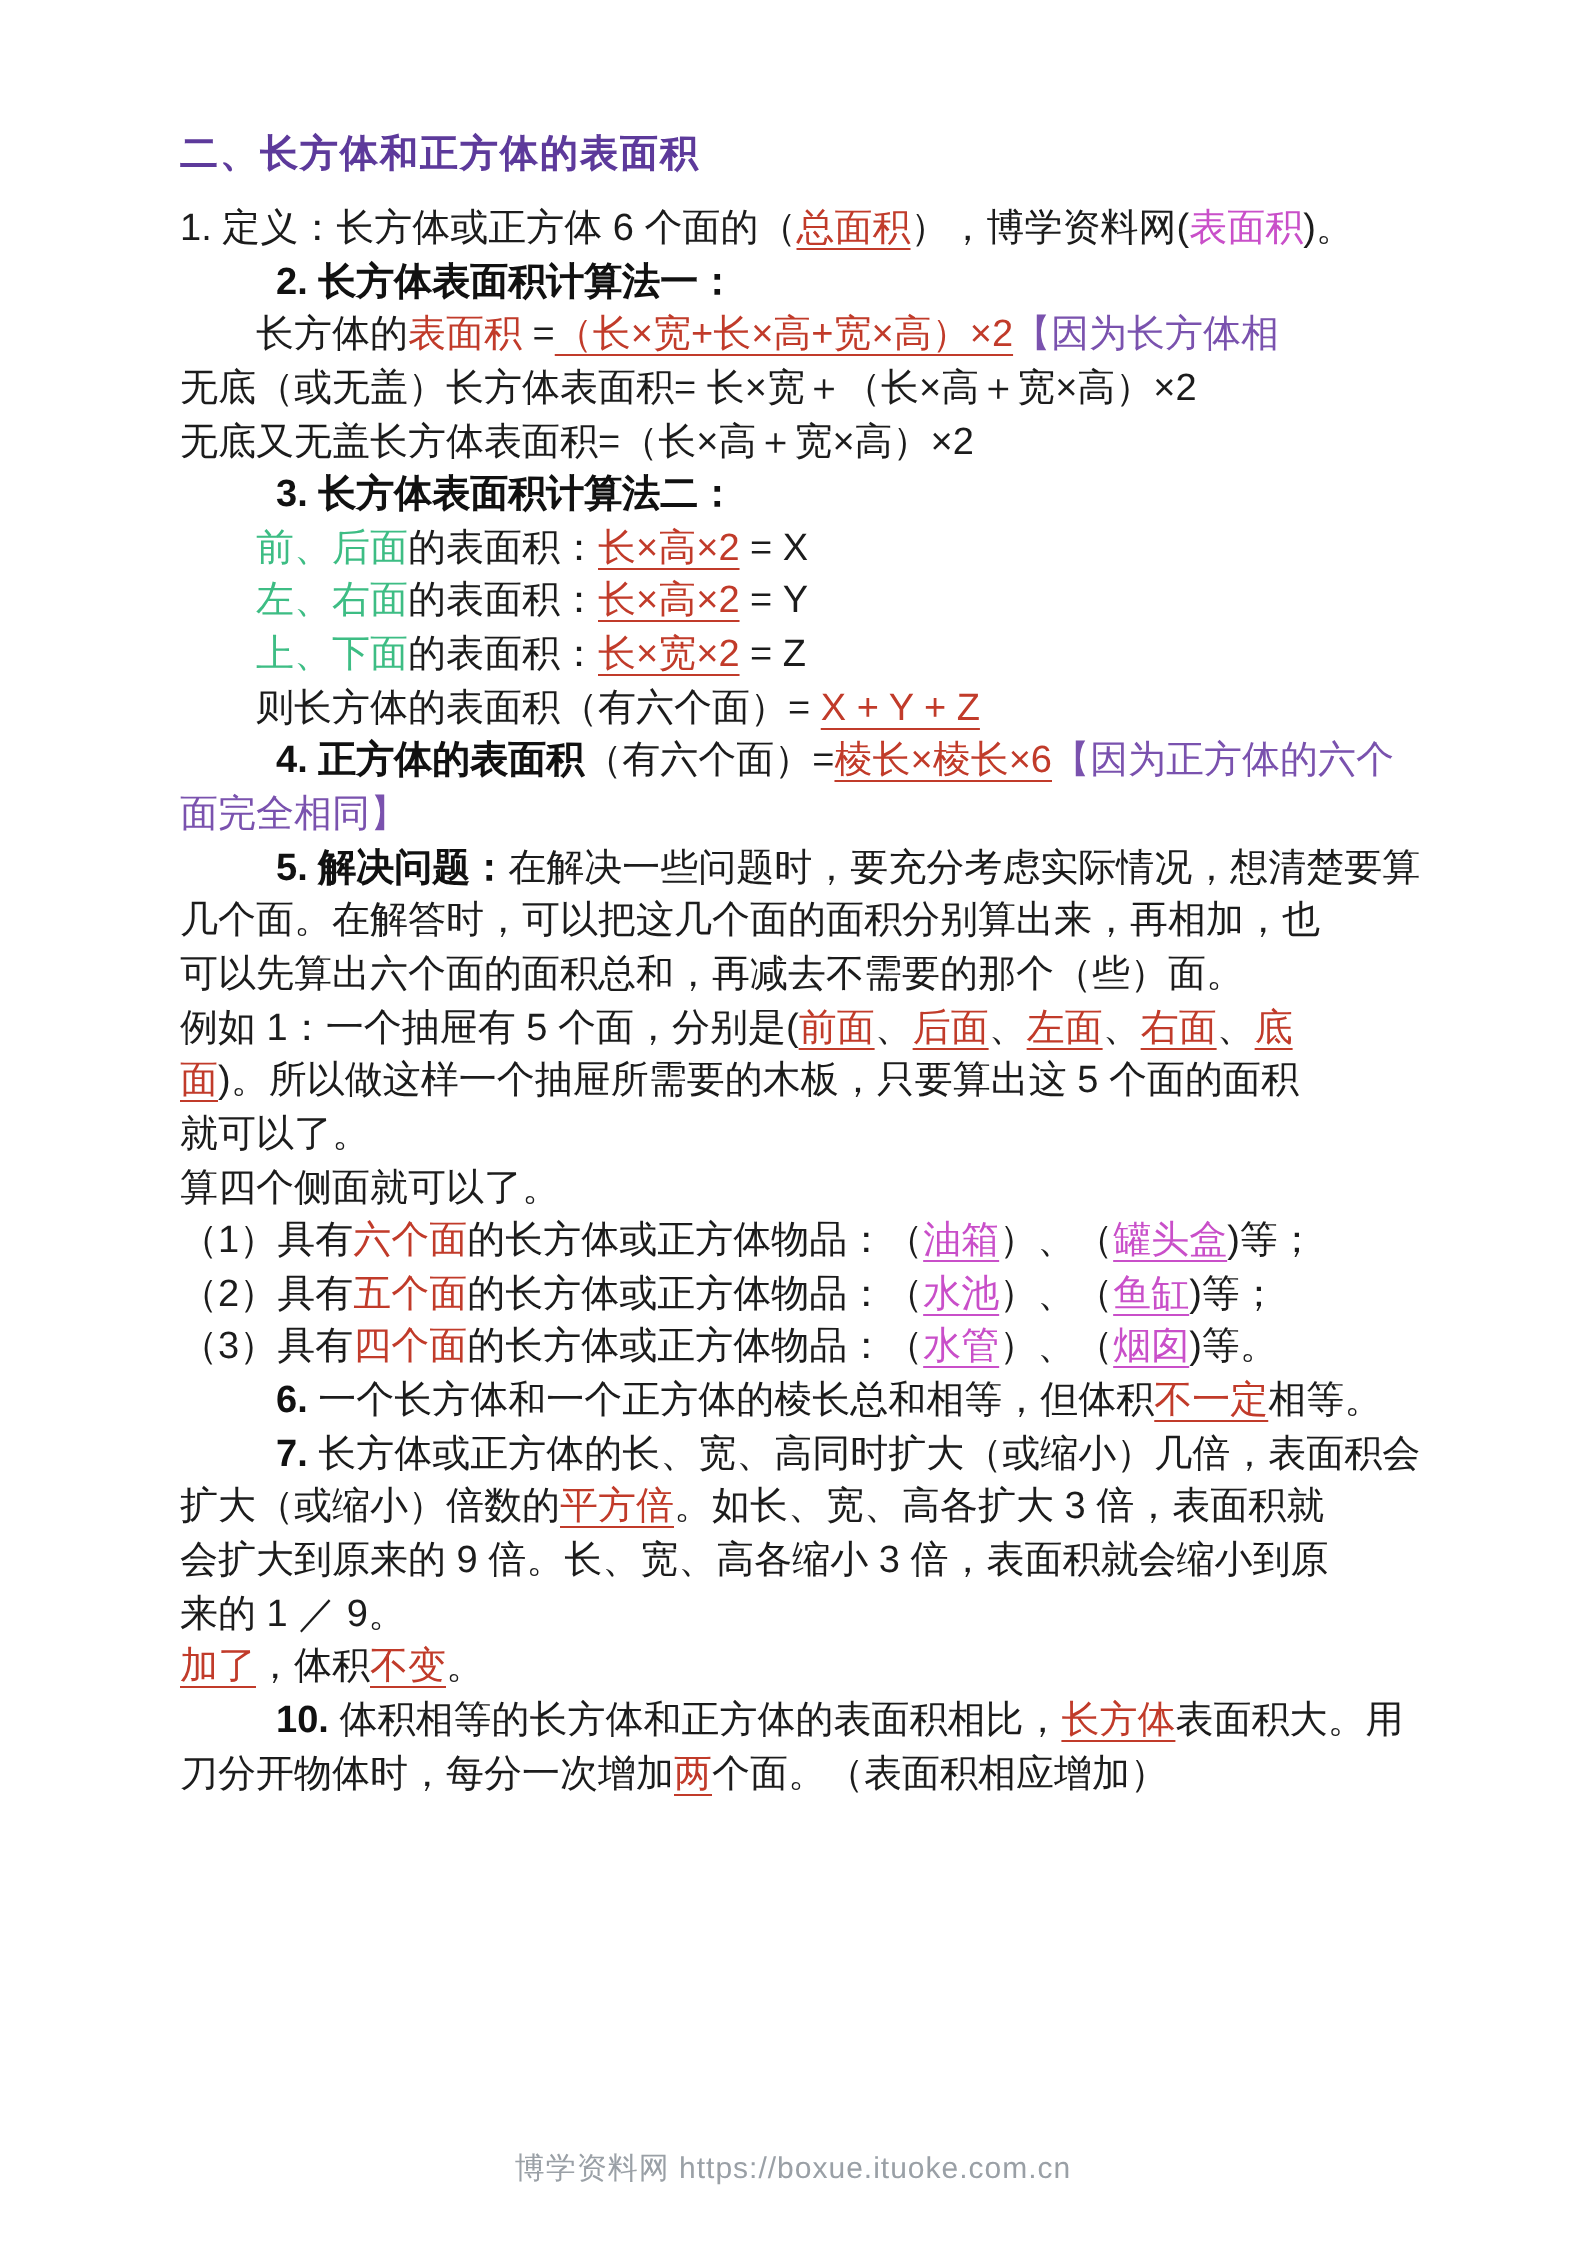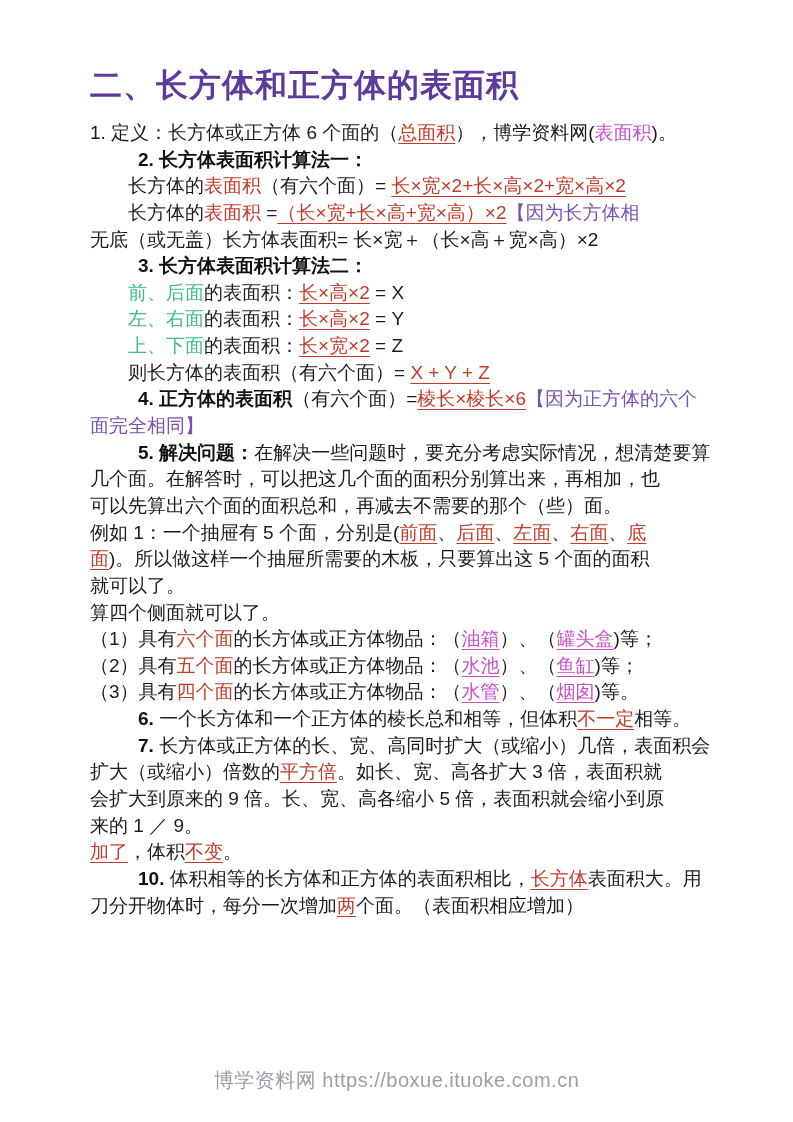--- a/index.html
+++ b/index.html
@@ -7,21 +7,21 @@
     width:793px;height:1122px;
     background:#ffffff;
     font-family:"Liberation Sans","DejaVu Sans",sans-serif;
     color:#1c1c1c;
     position:relative;
     overflow:hidden;
   }
   .page{position:absolute;inset:0;}
   .page-title{
     margin:64px 0 12px 90px;
-    font-size:32px;
+    font-size:19px;
     font-weight:bold;
     color:#5d3a9b;
     letter-spacing:1px;
   }
   .doc{
     margin-left:90px;
     width:626px;
     font-size:19px;
     line-height:26.65px;
   }
@@ -38,57 +38,57 @@
   .s-m{color:#c94fc9;}
   .s-mu{color:#c94fc9;text-decoration:underline;}
   .s-p{color:#7a52ae;}
   .s-g{color:#3dbd84;}
   .footer{
     position:absolute;
     left:0;right:0;
     bottom:28px;
     text-align:center;
     color:#9aa0a6;
-    font-size:20px;
+    font-size:15px;
     letter-spacing:0.5px;
   }
 </style>
 </head>
 <body>
 
 <div class="page">
   <h1 class="page-title">二、长方体和正方体的表面积</h1>
 
   <div class="doc" id="doc-lines">
       <div class="line"><span class="seg s-k">1. 定义：长方体或正方体 6 个面的（</span><span class="seg s-ru">总面积</span><span class="seg s-k">），博学资料网(</span><span class="seg s-m">表面积</span><span class="seg s-k">)。</span></div>
       <div class="line"><span class="seg s-b">2. 长方体表面积计算法一：</span></div>
-      <div class="line indent"><span class="seg s-k">长方体的</span><span class="seg s-r">表面积</span><span class="seg s-k">（有六个面）= </span><span class="seg s-ru">长×宽×2+长×高×2+宽×高×2</span></div>
       <div class="line indent"><span class="seg s-k">长方体的</span><span class="seg s-r">表面积</span><span class="seg s-k"> =</span><span class="seg s-ru">（长×宽+长×高+宽×高）×2</span><span class="seg s-p">【因为长方体相</span></div>
       <div class="line"><span class="seg s-k">无底（或无盖）长方体表面积= 长×宽＋（长×高＋宽×高）×2</span></div>
+      <div class="line"><span class="seg s-k">无底又无盖长方体表面积=（长×高＋宽×高）×2</span></div>
       <div class="line"><span class="seg s-b">3. 长方体表面积计算法二：</span></div>
       <div class="line indent"><span class="seg s-g">前、后面</span><span class="seg s-k">的表面积：</span><span class="seg s-ru">长×高×2</span><span class="seg s-k"> = X</span></div>
       <div class="line indent"><span class="seg s-g">左、右面</span><span class="seg s-k">的表面积：</span><span class="seg s-ru">长×高×2</span><span class="seg s-k"> = Y</span></div>
       <div class="line indent"><span class="seg s-g">上、下面</span><span class="seg s-k">的表面积：</span><span class="seg s-ru">长×宽×2</span><span class="seg s-k"> = Z</span></div>
       <div class="line indent"><span class="seg s-k">则长方体的表面积（有六个面）= </span><span class="seg s-ru">X + Y + Z</span></div>
       <div class="line"><span class="seg s-b">4. 正方体的表面积</span><span class="seg s-k">（有六个面）=</span><span class="seg s-ru">棱长×棱长×6</span><span class="seg s-p">【因为正方体的六个</span></div>
       <div class="line"><span class="seg s-p">面完全相同】</span></div>
       <div class="line"><span class="seg s-b">5. 解决问题：</span><span class="seg s-k">在解决一些问题时，要充分考虑实际情况，想清楚要算</span></div>
       <div class="line"><span class="seg s-k">几个面。在解答时，可以把这几个面的面积分别算出来，再相加，也</span></div>
       <div class="line"><span class="seg s-k">可以先算出六个面的面积总和，再减去不需要的那个（些）面。</span></div>
       <div class="line"><span class="seg s-k">例如 1：一个抽屉有 5 个面，分别是(</span><span class="seg s-ru">前面</span><span class="seg s-k">、</span><span class="seg s-ru">后面</span><span class="seg s-k">、</span><span class="seg s-ru">左面</span><span class="seg s-k">、</span><span class="seg s-ru">右面</span><span class="seg s-k">、</span><span class="seg s-ru">底</span></div>
       <div class="line"><span class="seg s-ru">面</span><span class="seg s-k">)。所以做这样一个抽屉所需要的木板，只要算出这 5 个面的面积</span></div>
       <div class="line"><span class="seg s-k">就可以了。</span></div>
       <div class="line"><span class="seg s-k">算四个侧面就可以了。</span></div>
       <div class="line"><span class="seg s-k">（1）具有</span><span class="seg s-r">六个面</span><span class="seg s-k">的长方体或正方体物品：（</span><span class="seg s-mu">油箱</span><span class="seg s-k">）、（</span><span class="seg s-mu">罐头盒</span><span class="seg s-k">)等；</span></div>
       <div class="line"><span class="seg s-k">（2）具有</span><span class="seg s-r">五个面</span><span class="seg s-k">的长方体或正方体物品：（</span><span class="seg s-mu">水池</span><span class="seg s-k">）、（</span><span class="seg s-mu">鱼缸</span><span class="seg s-k">)等；</span></div>
       <div class="line"><span class="seg s-k">（3）具有</span><span class="seg s-r">四个面</span><span class="seg s-k">的长方体或正方体物品：（</span><span class="seg s-mu">水管</span><span class="seg s-k">）、（</span><span class="seg s-mu">烟囱</span><span class="seg s-k">)等。</span></div>
       <div class="line"><span class="seg s-b">6. </span><span class="seg s-k">一个长方体和一个正方体的棱长总和相等，但体积</span><span class="seg s-ru">不一定</span><span class="seg s-k">相等。</span></div>
       <div class="line"><span class="seg s-b">7. </span><span class="seg s-k">长方体或正方体的长、宽、高同时扩大（或缩小）几倍，表面积会</span></div>
       <div class="line"><span class="seg s-k">扩大（或缩小）倍数的</span><span class="seg s-ru">平方倍</span><span class="seg s-k">。如长、宽、高各扩大 3 倍，表面积就</span></div>
-      <div class="line"><span class="seg s-k">会扩大到原来的 9 倍。长、宽、高各缩小 5 倍，表面积就会缩小到原</span></div>
+      <div class="line"><span class="seg s-k">会扩大到原来的 9 倍。长、宽、高各缩小 3 倍，表面积就会缩小到原</span></div>
       <div class="line"><span class="seg s-k">来的 1 ／ 9。</span></div>
       <div class="line"><span class="seg s-ru">加了</span><span class="seg s-k">，体积</span><span class="seg s-ru">不变</span><span class="seg s-k">。</span></div>
       <div class="line"><span class="seg s-b">10. </span><span class="seg s-k">体积相等的长方体和正方体的表面积相比，</span><span class="seg s-ru">长方体</span><span class="seg s-k">表面积大。用</span></div>
       <div class="line"><span class="seg s-k">刀分开物体时，每分一次增加</span><span class="seg s-ru">两</span><span class="seg s-k">个面。（表面积相应增加）</span></div>
     </div>
 
   <div class="footer">博学资料网 https://boxue.ituoke.com.cn</div>
 </div>
 
 </body></html>

